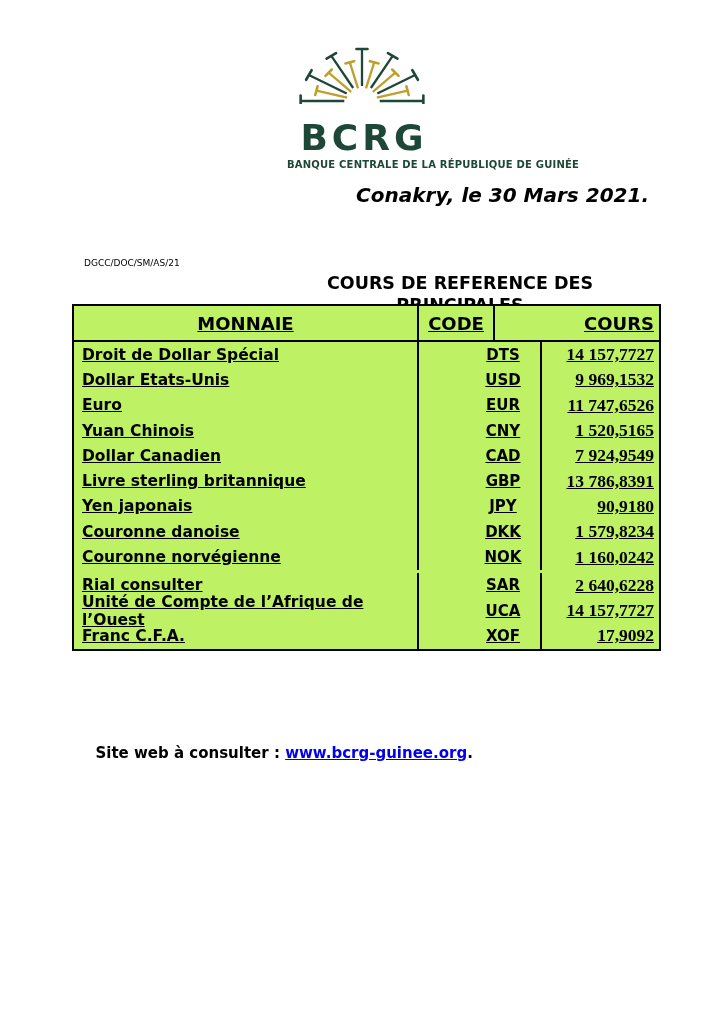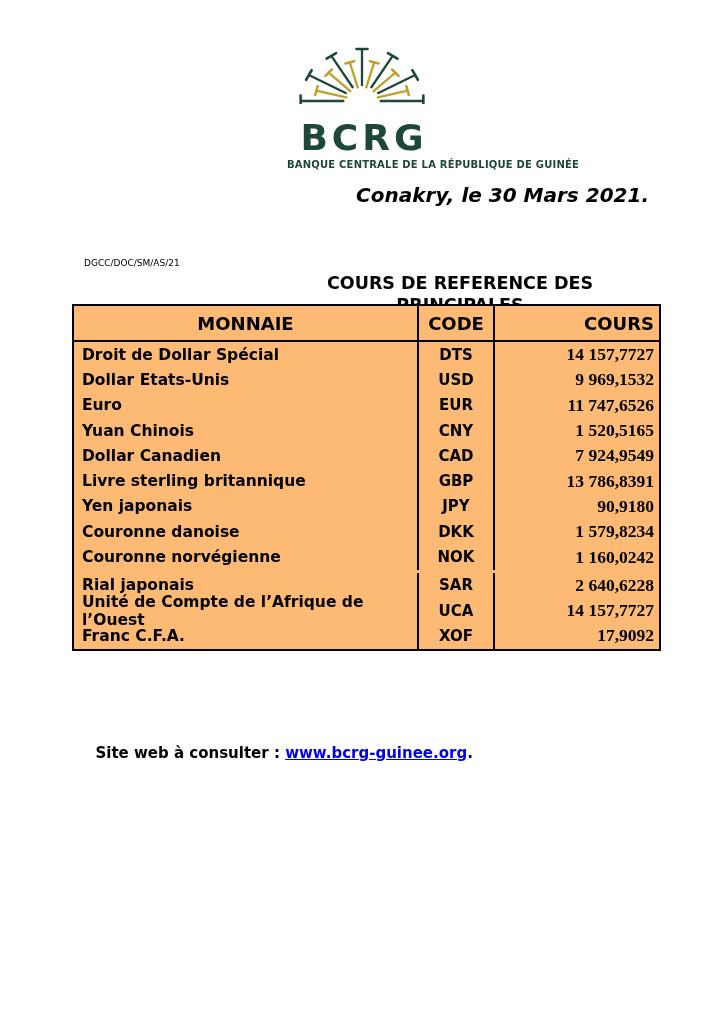--- a/index.html
+++ b/index.html
@@ -23,33 +23,33 @@
     position:absolute;top:183px;right:75px;
     font-size:20px;font-weight:bold;font-style:italic;text-align:right;
   }
   
   .ref-code{position:absolute;top:258px;left:84px;font-size:9px;font-weight:normal;}
   .title{
     position:absolute;top:228px;left:268px;width:384px;text-align:center;
     font-size:17.5px;font-weight:bold;line-height:22px;white-space:pre-wrap;
   }
   
-  .table{position:absolute;top:304px;left:72px;width:585px;border:2px solid #000;background:#fdba74;}
+  .table{position:absolute;top:304px;left:72px;width:585px;border:2px solid #000;background:#bef264;text-decoration:underline;}
   .thead{display:flex;border-bottom:2px solid #000;height:34px;}
   .th{display:flex;align-items:center;justify-content:center;font-size:18px;font-weight:bold;}
   .tr{display:flex;height:25.3px;}
   .tr.gap{margin-top:3px;}
   .td{display:flex;align-items:center;}
   .col-monnaie{width:343px;box-sizing:border-box;}
   .td.col-monnaie{padding-left:8px;font-size:15.5px;font-weight:bold;}
   .col-code{
     width:74px;box-sizing:content-box;border-left:2px solid #000;border-right:2px solid #000;
     justify-content:center;align-self:stretch;display:flex;align-items:center;
   }
-  .td.col-code{font-size:15px;font-weight:bold;}
+  .td.col-code{font-size:15px;font-weight:bold;padding-left:47px;}
   .col-cours{flex:1;box-sizing:border-box;justify-content:flex-end;padding-right:5px;}
   .td.col-cours{
     font-family:"Liberation Serif",serif;font-size:17.5px;font-weight:bold;
   }
   
   .footer{position:absolute;top:726px;left:85px;font-size:15px;font-weight:bold;white-space:pre-wrap;}
   .site-label{}
   .site-link{text-decoration:underline;cursor:pointer;}
 </style>
 </head>
@@ -144,21 +144,21 @@
         <div class="td col-monnaie">Couronne danoise</div>
         <div class="td col-code">DKK</div>
         <div class="td col-cours">1 579,8234</div>
       </div>
       <div class="tr">
         <div class="td col-monnaie">Couronne norvégienne</div>
         <div class="td col-code">NOK</div>
         <div class="td col-cours">1 160,0242</div>
       </div>
       <div class="tr gap">
-        <div class="td col-monnaie">Rial japonais</div>
+        <div class="td col-monnaie">Rial consulter</div>
         <div class="td col-code">SAR</div>
         <div class="td col-cours">2 640,6228</div>
       </div>
       <div class="tr">
         <div class="td col-monnaie">Unité de Compte de l’Afrique de l’Ouest</div>
         <div class="td col-code">UCA</div>
         <div class="td col-cours">14 157,7727</div>
       </div>
       <div class="tr">
         <div class="td col-monnaie">Franc C.F.A.</div>

